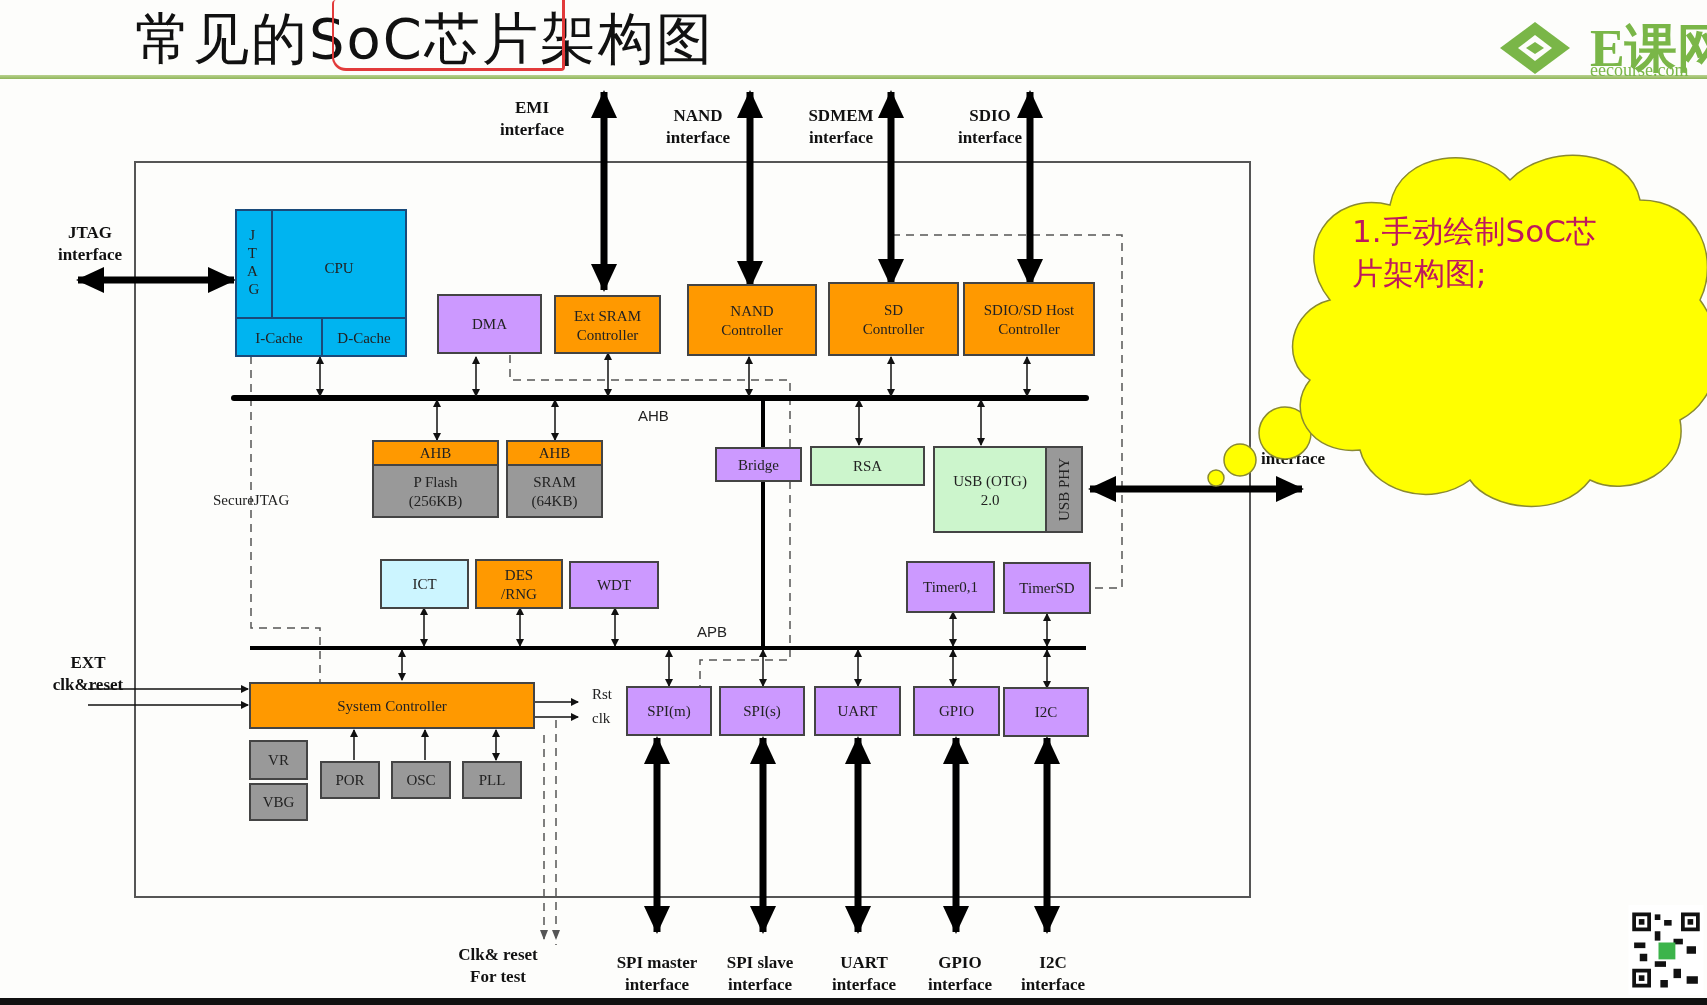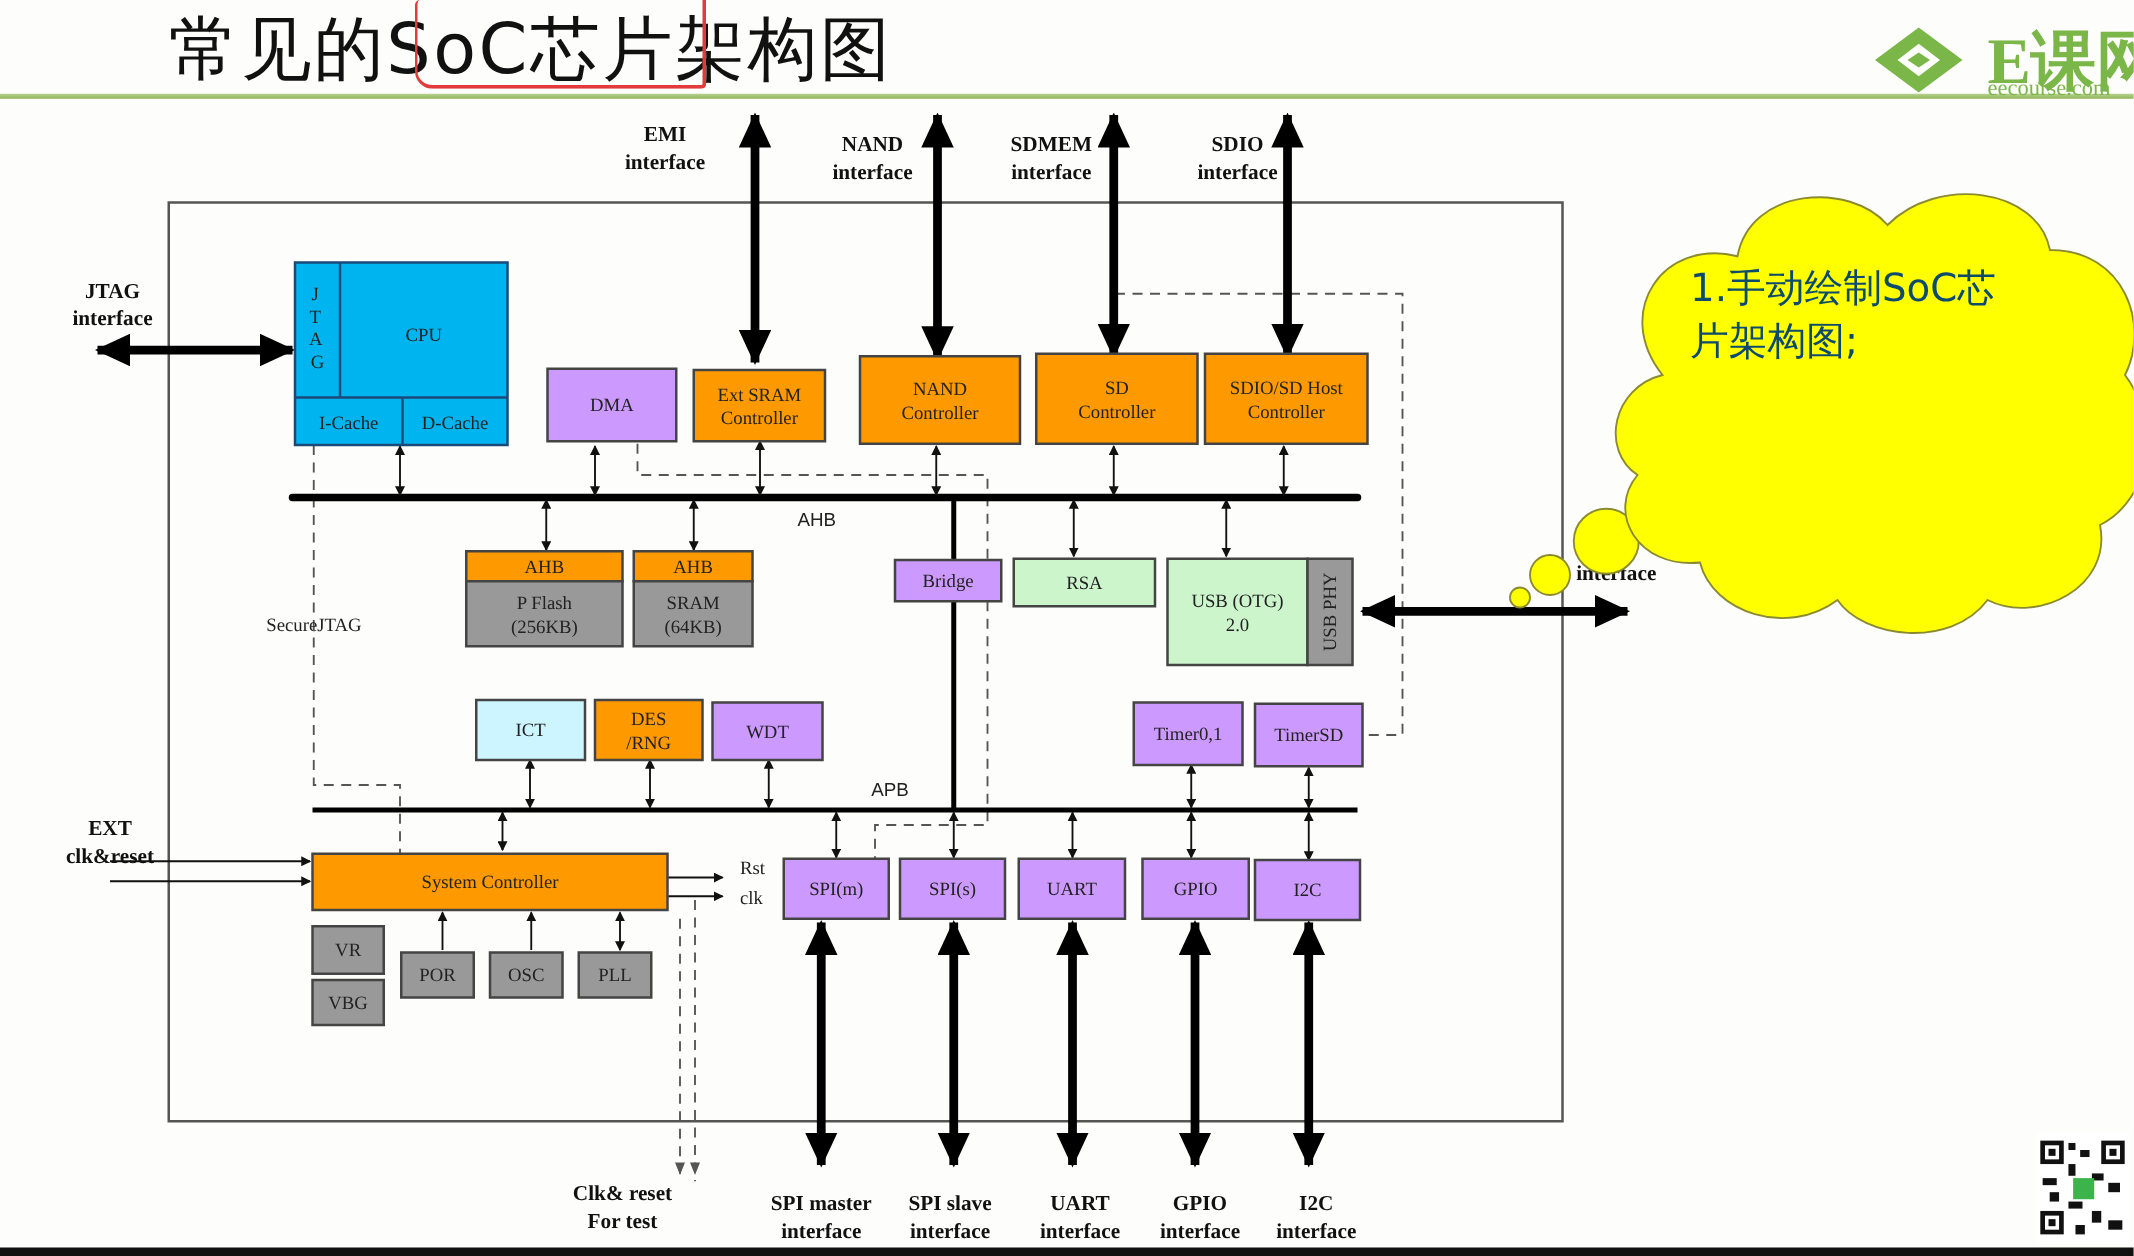--- a/index.html
+++ b/index.html
@@ -7,21 +7,21 @@
   #title { position:absolute; left:135px; top:2px; font-size:56px; font-weight:500; color:#111; letter-spacing:2px; font-family:"DejaVu Sans", sans-serif; }
   #title-mark { position:absolute; left:332px; top:0px; width:228px; height:68px; border:3px solid #e23b3b; border-top:none; border-left:2px solid #e23b3b; border-radius:4px 0 4px 14px; }
   #header-rule { position:absolute; left:0; top:75px; width:1707px; height:4px; background:linear-gradient(#b9d28f,#8fb55a); }
   #logo { position:absolute; left:1490px; top:18px; }
   #logo-text { position:absolute; left:1590px; top:14px; font-family:"Liberation Serif", serif; font-size:52px; color:#7ab648; font-weight:bold; white-space:nowrap; }
   #logo-sub { position:absolute; left:1590px; top:60px; font-family:"Liberation Serif", serif; font-size:18px; color:#7ab648; white-space:nowrap; }
   #diagram { position:absolute; left:0; top:0; }
   .lbl { font-family:"Liberation Serif", serif; font-weight:bold; font-size:17px; fill:#111; }
   .blk { font-family:"Liberation Serif", serif; font-size:15px; fill:#222; }
   .bus { font-family:"Liberation Sans", sans-serif; font-size:15px; fill:#222; }
-  #cloud-text { position:absolute; left:1352px; top:210px; width:260px; font-family:"DejaVu Sans", sans-serif; font-size:31px; line-height:42px; color:#0c4a6e; }
+  #cloud-text { position:absolute; left:1352px; top:210px; width:260px; font-family:"DejaVu Sans", sans-serif; font-size:31px; line-height:42px; color:#be185d; }
   #cloud-text p { margin:0 0 40px 0; }
   #qr { position:absolute; left:1628px; top:905px; width:76px; height:90px; }
   #bottom-bar { position:absolute; left:0; top:998px; width:1707px; height:7px; background:#111; }
 </style>
 </head>
 <body>
 
 <div id="title">常见的SoC芯片架构图</div>
 <div id="title-mark"></div>
 <div id="header-rule"></div>

